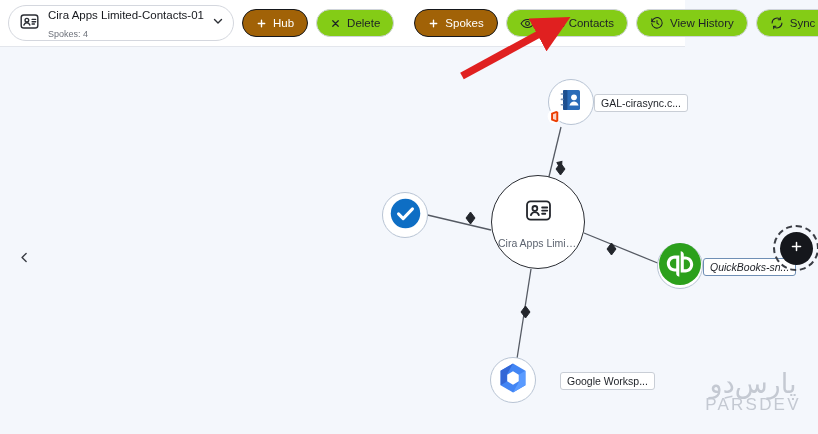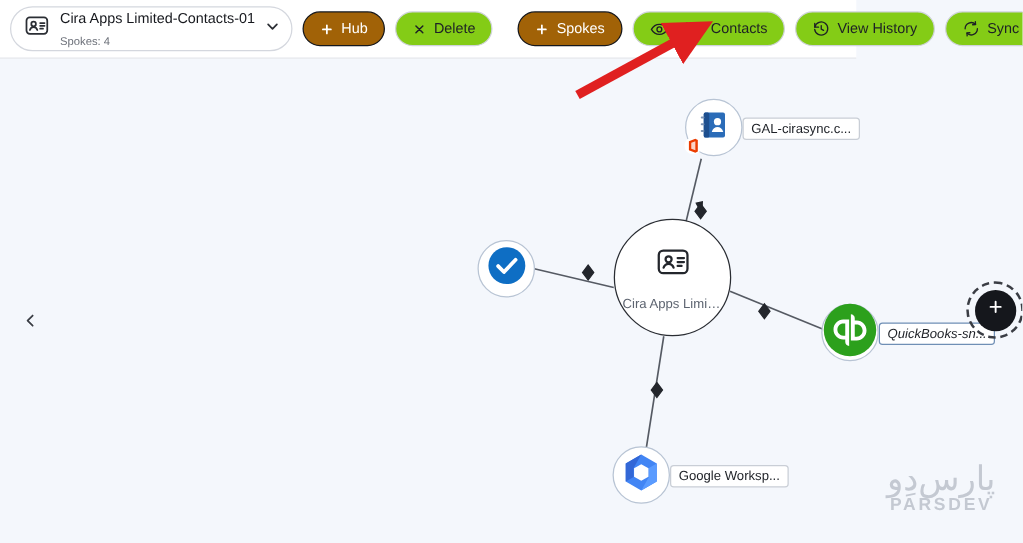--- a/index.html
+++ b/index.html
@@ -139,21 +139,21 @@
 
   
   .watermark {
     position: absolute;
     user-select: none;
     pointer-events: none;
     text-align: center;
     color: #c4c9d2;
   }
   .wm-fa { font-size: 27px; font-family: "DejaVu Sans", sans-serif; direction: rtl; line-height: 1; letter-spacing: -1px; }
-  .wm-en { font-size: 14px; letter-spacing: 2.2px; margin-top: -2px; font-weight: 700; }
+  .wm-en { font-size: 17px; letter-spacing: 2.2px; margin-top: -2px; font-weight: 400; }
 
   
   .annot { position: absolute; top: 0; left: 0; width: 818px; height: 434px; pointer-events: none; z-index: 40; }
 </style>
 </head>
 <body>
 
 <div class="toolbar">
 
   <div class="hub-select">
@@ -314,21 +314,21 @@
         <svg width="44" height="44" viewBox="0 0 44 44">
           <circle cx="22" cy="22" r="21" fill="#2ca01c"></circle>
           <path d="M16.6 13.6c-4.3 0-7.8 3.6-7.8 8s3.5 8 7.8 8h1.6v-3.1h-1.6c-2.6 0-4.7-2.2-4.7-4.9s2.1-4.9 4.7-4.9h1.6v14.9c0 1.7 1.4 3.1 3.1 3.1V13.6z" fill="#ffffff"></path>
           <path d="M27.4 30.4c4.3 0 7.8-3.6 7.8-8s-3.5-8-7.8-8h-1.6v3.1h1.6c2.6 0 4.7 2.2 4.7 4.9s-2.1 4.9-4.7 4.9h-1.6V12.4c0-1.7-1.4-3.1-3.1-3.1v21.1z" fill="#ffffff"></path>
         </svg>
       </span>
     </div>
     <div class="node-label selected">QuickBooks-sn...</div>
   </div>
 
-  <div class="node spoke-node" style="left:490px; top:310px;">
+  <div class="node spoke-node" style="left:490px; top:310px;gap:24px;">
     <div class="node-circle">
       <span>
         <svg width="36" height="36" viewBox="0 0 40 40">
           <path d="M20 4 L33.8 12 V28 L20 36 L6.2 28 V12 Z" fill="#4285f4"></path>
           <path d="M20 4 L6.2 12 V28 L13.2 24 V16 Z" fill="#3367d6"></path>
           <path d="M20 36 L33.8 28 V12 L26.8 16 V24 Z" fill="#5a9bff"></path>
           <path d="M20 12.6 L26.4 16.3 V23.7 L20 27.4 L13.6 23.7 V16.3 Z" fill="#ffffff"></path>
         </svg>
       </span>
     </div>

